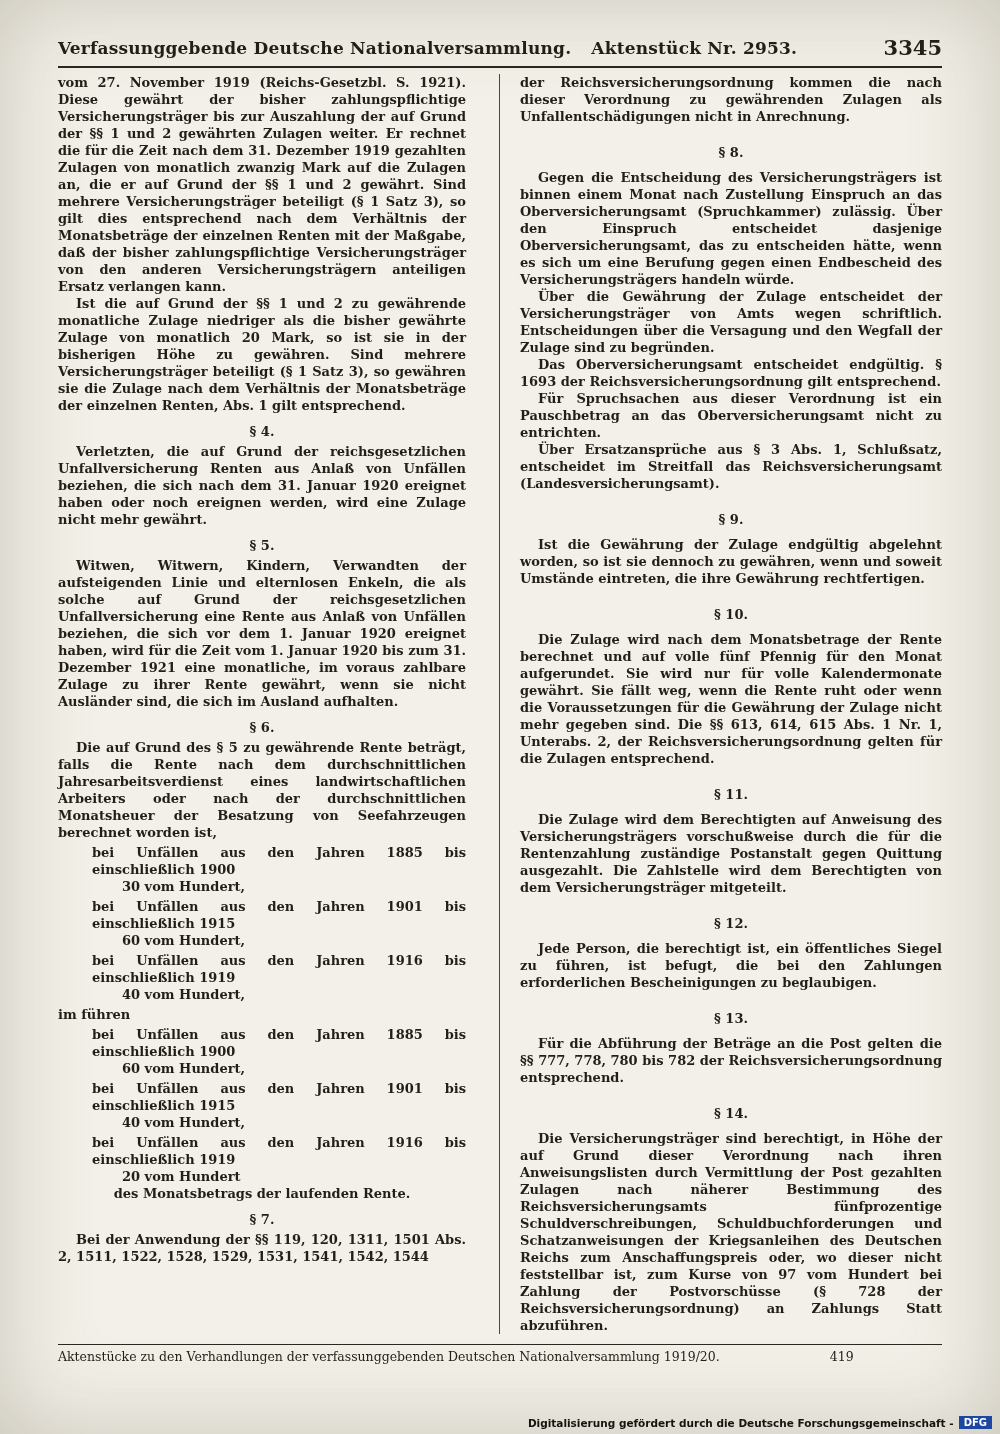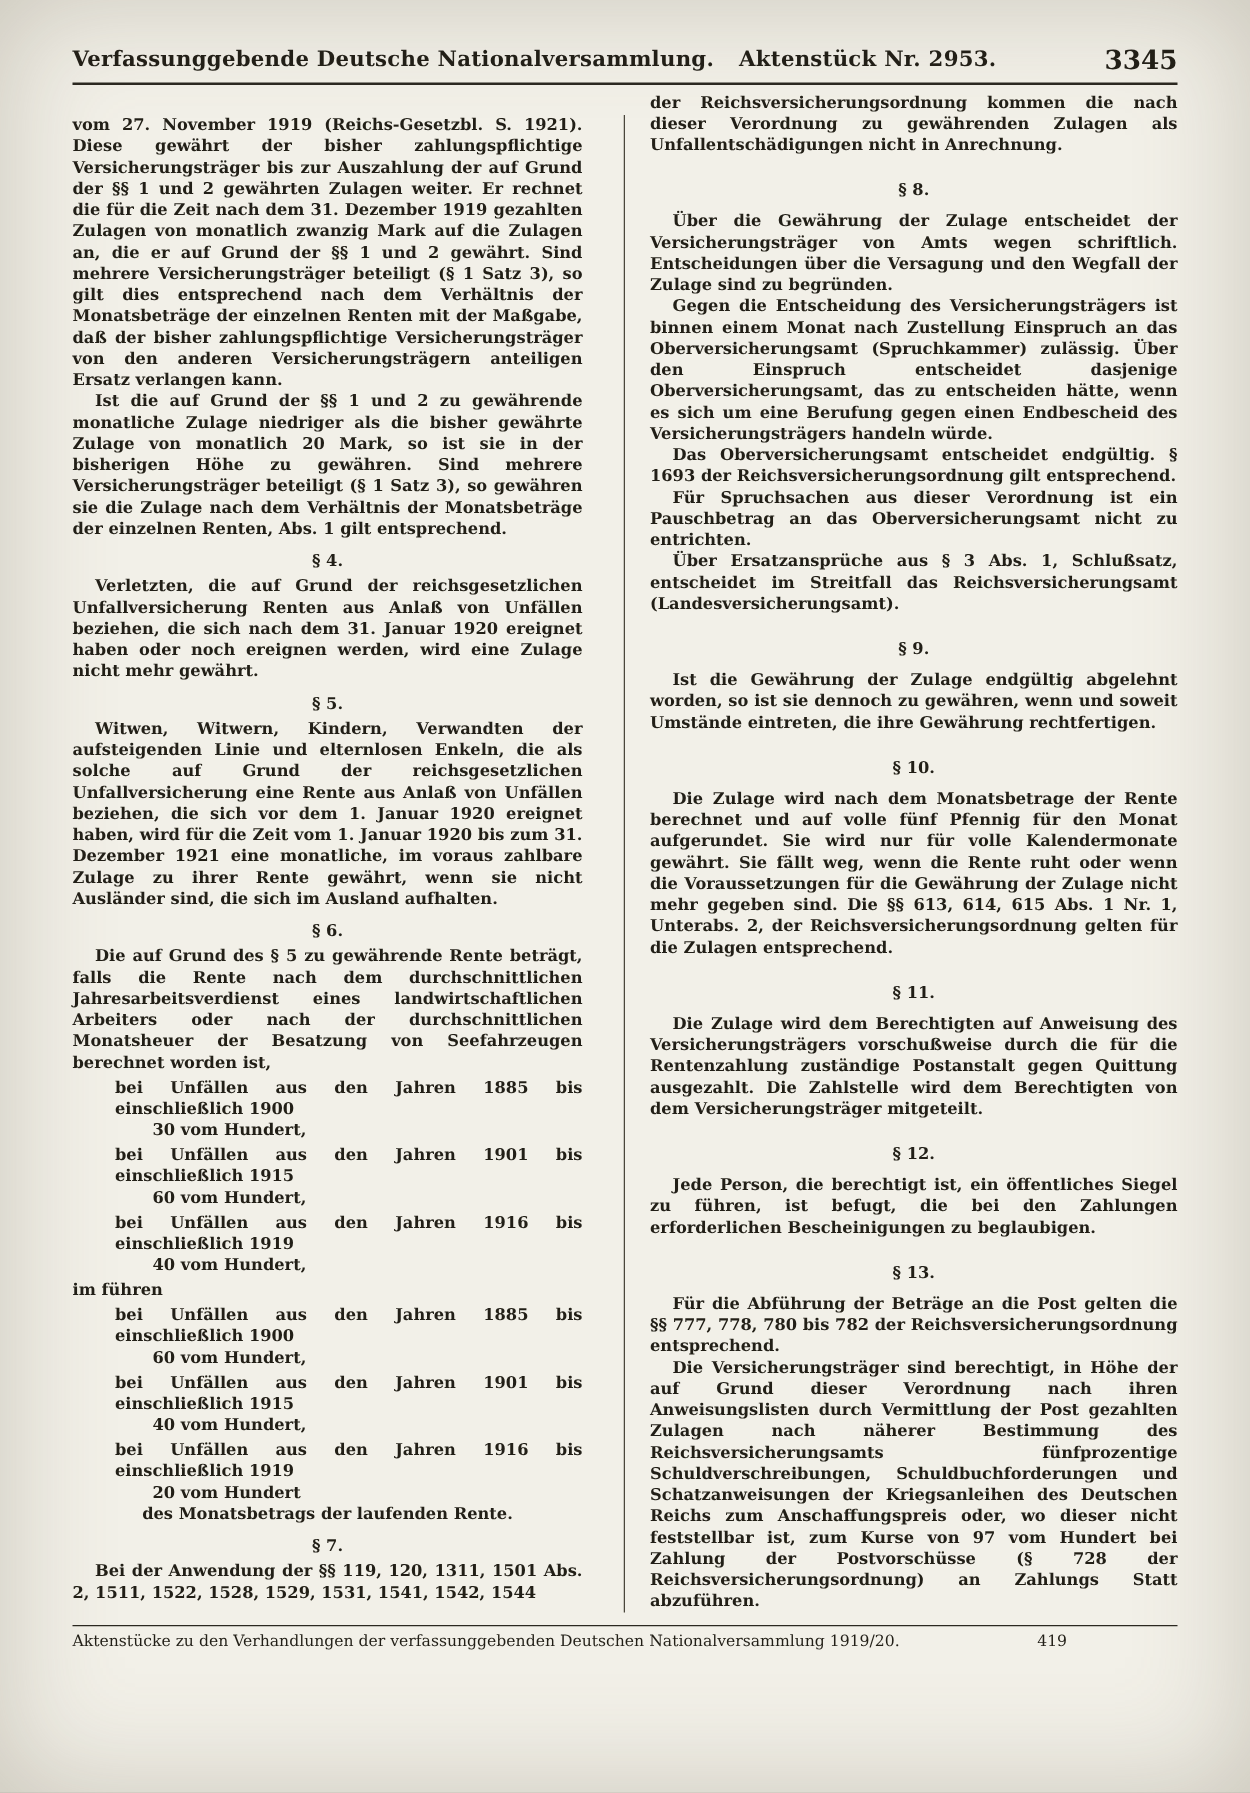--- a/index.html
+++ b/index.html
@@ -27,21 +27,21 @@
   .header-doc { margin-left:20px; }
   .header-page { position:absolute; right:0; top:1px; font-size:21px; font-weight:bold; }
 
   .columns { display:flex; margin-top:6px; }
   .col {
     width:442px;
     font-size:13px; line-height:17px; font-weight:bold;
     text-align:justify;
     hyphens:auto; -webkit-hyphens:auto;
   }
-  .col-left  { padding-right:33px; border-right:1.5px solid #4a463b;margin-top:18px; }
+  .col-left  { padding-right:33px; border-right:1.5px solid #4a463b; }
   .col-right { padding-left:20px; }
 
   .blk       { margin:0; }
   .blk-p     { text-indent:18px; }
   .blk-pfirst{ }
   .blk-sect  { text-align:center; text-indent:0; margin:9px 0 3px 0; }
   .col-right .blk-sect { margin:19px 0 8px 0; }
   .blk-sub1  { margin-left:34px; margin-top:3px; }
   .blk-sub2  { margin-left:64px; text-align:left; }
   .blk-plain { margin-top:3px; text-align:left; }
@@ -105,39 +105,44 @@
           <div class="blk blk-sub2" lang="de">40 vom Hundert,</div>
           <div class="blk blk-sub1" lang="de">bei Unfällen aus den Jahren 1916 bis einschließlich 1919</div>
           <div class="blk blk-sub2" lang="de">20 vom Hundert</div>
           <div class="blk blk-flush" lang="de">des Monatsbetrags der laufenden Rente.</div>
           <div class="blk blk-sect" lang="de">§ 7.</div>
           <div class="blk blk-p" lang="de">Bei der Anwendung der §§ 119, 120, 1311, 1501 Abs. 2, 1511, 1522, 1528, 1529, 1531, 1541, 1542, 1544</div>
         </div>
       <div class="col col-right">
           <div class="blk blk-pfirst" lang="de">der Reichsversicherungsordnung kommen die nach dieser Verordnung zu gewährenden Zulagen als Unfallentschädigungen nicht in Anrechnung.</div>
           <div class="blk blk-sect" lang="de">§ 8.</div>
+          <div class="blk blk-p" lang="de">Gegen die Entscheidung des Versicherungsträgers ist binnen einem Monat nach Zustellung Einspruch an das Oberversicherungsamt (Spruchkammer) zulässig. Über den Einspruch entscheidet dasjenige Oberversicherungsamt, das zu entscheiden hätte, wenn es sich um eine Berufung gegen einen Endbescheid des Versicherungsträgers handeln würde.</div>
           <div class="blk blk-p" lang="de">Über die Gewährung der Zulage entscheidet der Versicherungsträger von Amts wegen schriftlich. Entscheidungen über die Versagung und den Wegfall der Zulage sind zu begründen.</div>
-          <div class="blk blk-p" lang="de">Gegen die Entscheidung des Versicherungsträgers ist binnen einem Monat nach Zustellung Einspruch an das Oberversicherungsamt (Spruchkammer) zulässig. Über den Einspruch entscheidet dasjenige Oberversicherungsamt, das zu entscheiden hätte, wenn es sich um eine Berufung gegen einen Endbescheid des Versicherungsträgers handeln würde.</div>
           <div class="blk blk-p" lang="de">Das Oberversicherungsamt entscheidet endgültig. § 1693 der Reichsversicherungsordnung gilt entsprechend.</div>
           <div class="blk blk-p" lang="de">Für Spruchsachen aus dieser Verordnung ist ein Pauschbetrag an das Oberversicherungsamt nicht zu entrichten.</div>
           <div class="blk blk-p" lang="de">Über Ersatzansprüche aus § 3 Abs. 1, Schlußsatz, entscheidet im Streitfall das Reichsversicherungsamt (Landesversicherungsamt).</div>
           <div class="blk blk-sect" lang="de">§ 9.</div>
           <div class="blk blk-p" lang="de">Ist die Gewährung der Zulage endgültig abgelehnt worden, so ist sie dennoch zu gewähren, wenn und soweit Umstände eintreten, die ihre Gewährung rechtfertigen.</div>
           <div class="blk blk-sect" lang="de">§ 10.</div>
           <div class="blk blk-p" lang="de">Die Zulage wird nach dem Monatsbetrage der Rente berechnet und auf volle fünf Pfennig für den Monat aufgerundet. Sie wird nur für volle Kalendermonate gewährt. Sie fällt weg, wenn die Rente ruht oder wenn die Voraussetzungen für die Gewährung der Zulage nicht mehr gegeben sind. Die §§ 613, 614, 615 Abs. 1 Nr. 1, Unterabs. 2, der Reichsversicherungsordnung gelten für die Zulagen entsprechend.</div>
           <div class="blk blk-sect" lang="de">§ 11.</div>
           <div class="blk blk-p" lang="de">Die Zulage wird dem Berechtigten auf Anweisung des Versicherungsträgers vorschußweise durch die für die Rentenzahlung zuständige Postanstalt gegen Quittung ausgezahlt. Die Zahlstelle wird dem Berechtigten von dem Versicherungsträger mitgeteilt.</div>
           <div class="blk blk-sect" lang="de">§ 12.</div>
           <div class="blk blk-p" lang="de">Jede Person, die berechtigt ist, ein öffentliches Siegel zu führen, ist befugt, die bei den Zahlungen erforderlichen Bescheinigungen zu beglaubigen.</div>
           <div class="blk blk-sect" lang="de">§ 13.</div>
           <div class="blk blk-p" lang="de">Für die Abführung der Beträge an die Post gelten die §§ 777, 778, 780 bis 782 der Reichsversicherungsordnung entsprechend.</div>
+          <div class="blk blk-sect" lang="de">§ 14.</div>
           <div class="blk blk-p" lang="de">Die Versicherungsträger sind berechtigt, in Höhe der auf Grund dieser Verordnung nach ihren Anweisungslisten durch Vermittlung der Post gezahlten Zulagen nach näherer Bestimmung des Reichsversicherungsamts fünfprozentige Schuldverschreibungen, Schuldbuchforderungen und Schatzanweisungen der Kriegsanleihen des Deutschen Reichs zum Anschaffungspreis oder, wo dieser nicht feststellbar ist, zum Kurse von 97 vom Hundert bei Zahlung der Postvorschüsse (§ 728 der Reichsversicherungsordnung) an Zahlungs Statt abzuführen.</div>
         </div>
     </div>
 
   </div>
 
   <div class="footer">
     <span>Aktenstücke zu den Verhandlungen der verfassunggebenden Deutschen Nationalversammlung 1919/20.</span>
     <span class="footer-num">419</span>
   </div>
 
+  <div class="credit">
+    <span>Digitalisierung gefördert durch die Deutsche Forschungsgemeinschaft -</span>
+    <span class="dfg">DFG</span>
+  </div>
 </div>
 
 </body></html>

